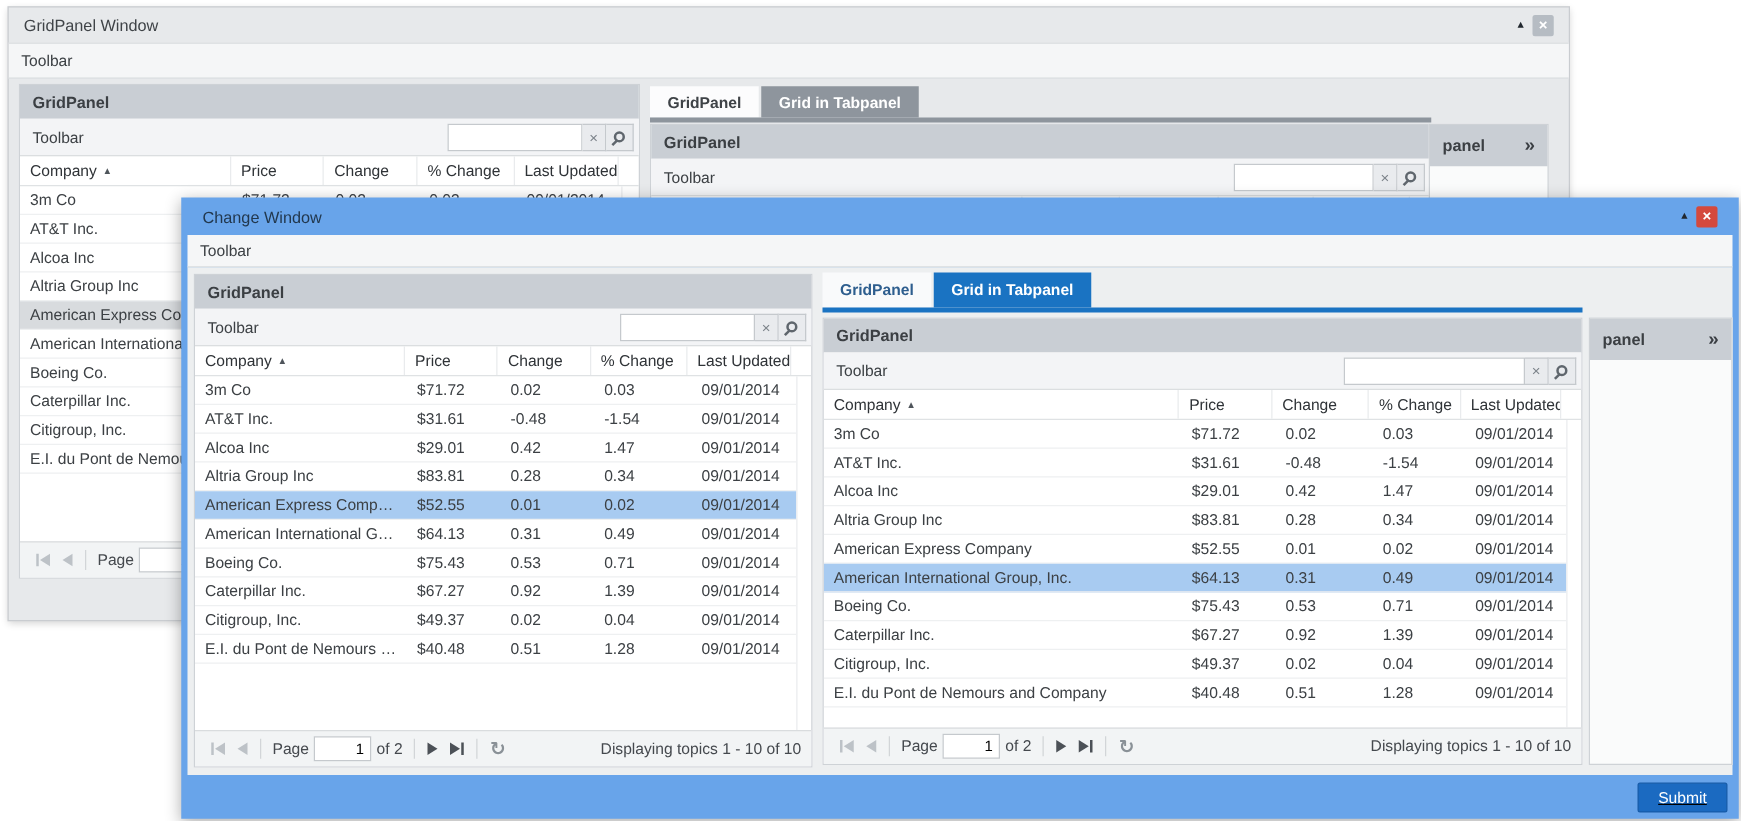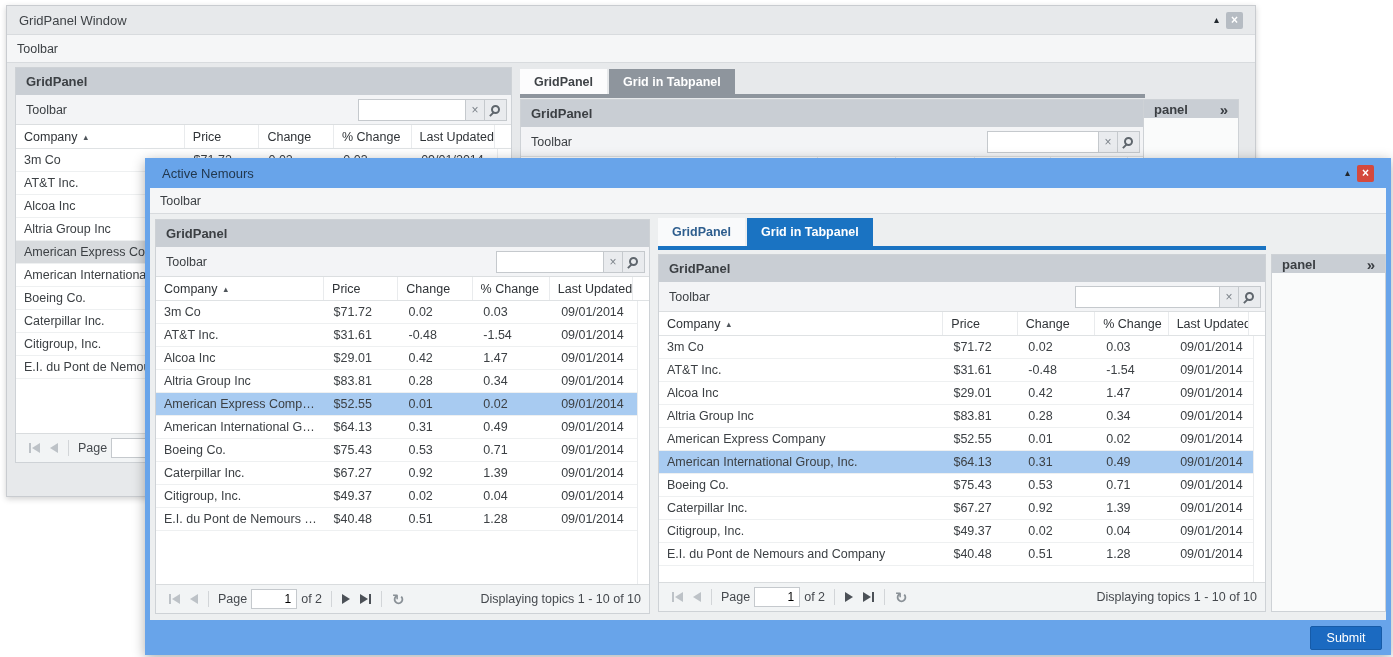--- a/index.html
+++ b/index.html
@@ -27,21 +27,21 @@
   #win-inactive .win-body { height:433px; }
 
   
   #win-active { left:145px; top:158px; width:1246px; height:497px; z-index:2;
     background:#68a4ea; padding:0 5px; box-shadow:0 3px 12px rgba(0,0,0,.32); }
   #win-active .titlebar { height:30px; color:#22384e; }
   #win-active .titlebar .ttl { font-size:13px; }
   #win-active .win-toolbar { height:26px; border-top:none; }
   #win-active .closebtn { background:#d4493d; }
   #win-active .win-body { height:406px; background:#edeff0; }
-  .footer { height:35px; display:flex; align-items:center; justify-content:flex-end; padding-right:4px; }
+  .footer { height:35px; display:flex; align-items:center; justify-content:flex-end; padding-right:4px;text-decoration:underline; }
   .submit { width:72px; height:24px; background:#1b6ac1; color:#fff; border:1px solid #165ba8;
     border-radius:2px; font-size:12.5px; font-family:inherit; cursor:pointer; }
 
   
   .grid { position:absolute; background:#fff; border:1px solid #ced2d6; display:flex; flex-direction:column; }
   .grid-title { height:27px; flex:0 0 27px; background:#c9ced4; display:flex; align-items:center;
     padding-left:10px; font-size:13px; font-weight:bold; color:#3b3f43; }
   .grid-toolbar { height:30px; flex:0 0 30px; background:#f3f4f6; border-bottom:1px solid #dbdee0;
     display:flex; align-items:center; padding:0 4px 0 10px; font-size:12.5px; color:#3c4044; }
   .searchgroup { margin-left:auto; display:flex; align-items:center; }
@@ -87,21 +87,21 @@
   .tab.off-a { background:#f9fafb; color:#2e5e8e; }
   .tab.on-blue { background:#1a73c2; color:#fff; }
   .tab.off-i { background:#fcfcfd; color:#3f4347; }
   .tab.on-gray { background:#8e959d; color:#fff; }
   .tabstrip { position:absolute; height:4px; }
   .tabstrip.blue { background:#1a73c2; }
   .tabstrip.gray { background:#8e959d; }
 
   
   .sidepanel { position:absolute; background:#fafbfb; border:1px solid #ced2d6; }
-  .sidepanel .hd { height:18px; background:#c9ced4; display:flex; align-items:center;
+  .sidepanel .hd { height:33px; background:#c9ced4; display:flex; align-items:center;
     padding:0 10px; font-size:13px; font-weight:bold; color:#3b3f43; }
   .chev { margin-left:auto; font-size:15px; font-weight:bold; color:#3a3e43; cursor:pointer; }
 </style>
 </head>
 <body>
 
 <div class="win" id="win-inactive">
   <div class="titlebar">
     <span class="ttl">GridPanel Window</span>
     <span class="tools">
@@ -393,21 +393,21 @@
         <span>panel</span>
         <span class="chev">»</span>
       </div>
     </div>
 
   </div>
 </div>
 
 <div class="win" id="win-active">
   <div class="titlebar">
-    <span class="ttl">Active Nemours</span>
+    <span class="ttl">Change Window</span>
     <span class="tools">
       <span class="collapse">▴</span>
       <span class="closebtn">
           <span>×</span>
         </span>
     </span>
   </div>
   <div class="win-toolbar">
     <span>Toolbar</span>
   </div>

